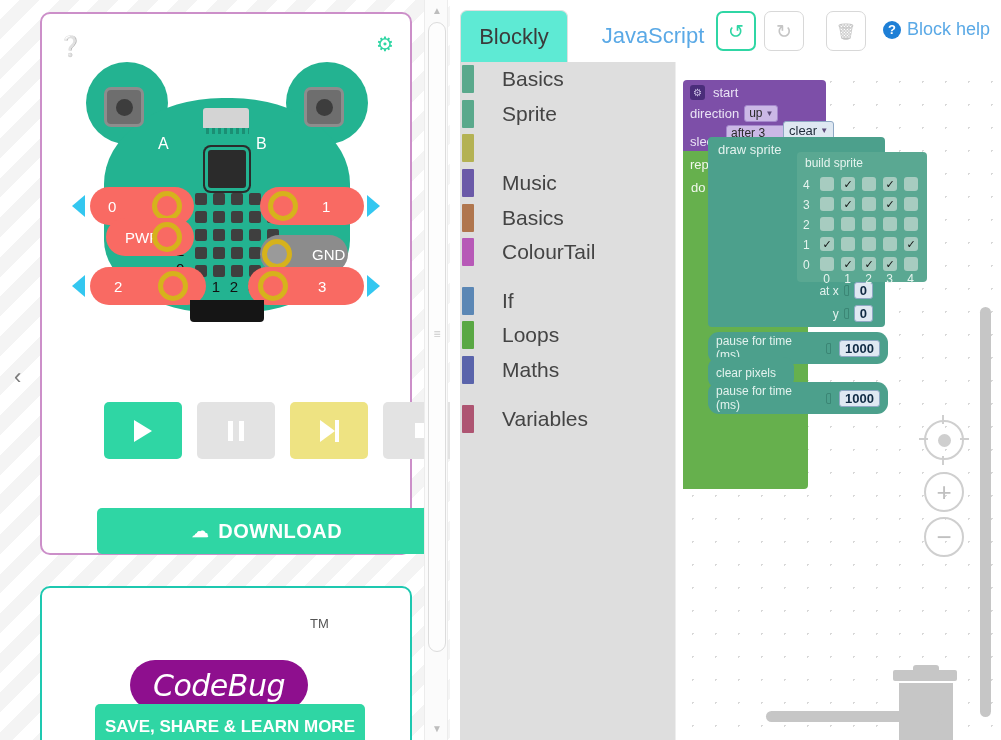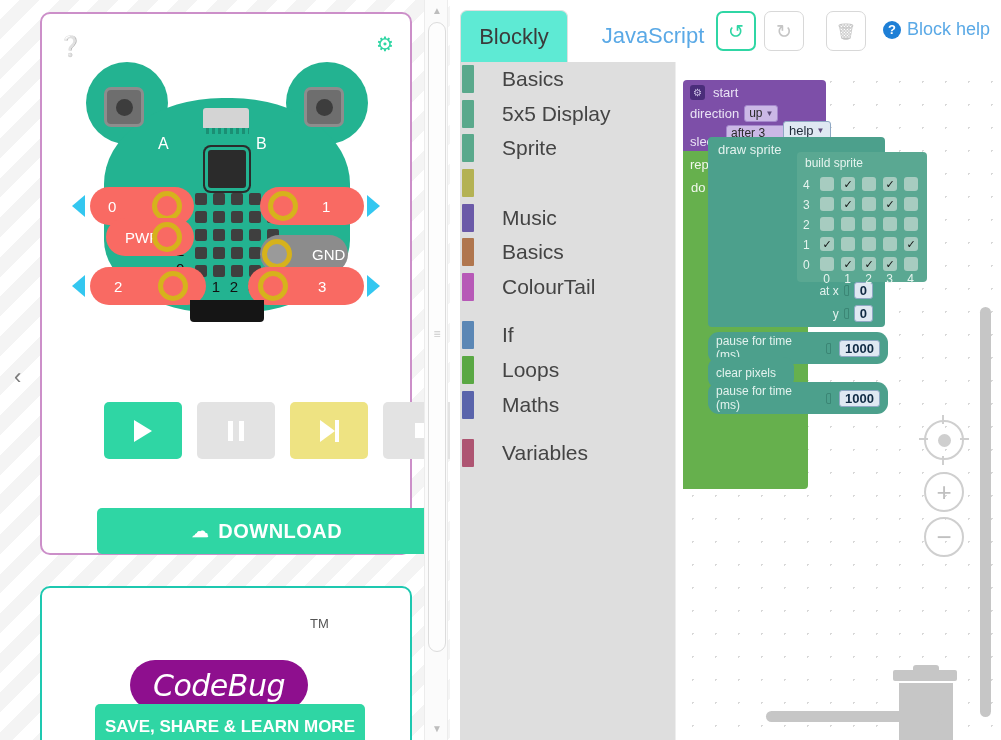--- a/index.html
+++ b/index.html
@@ -521,24 +521,20 @@
     </div>
   </div>
 
   <div id="toolbox">
       <div class="tb-item">
         <div class="tb-swatch" style="background: rgb(90, 169, 140);"></div>
         <div class="tb-label">Basics</div>
       </div>
       <div class="tb-item">
         <div class="tb-swatch" style="background: rgb(90, 169, 140);"></div>
-        <div class="tb-label">5x5 Display</div>
-      </div>
-      <div class="tb-item">
-        <div class="tb-swatch" style="background: rgb(90, 169, 140);"></div>
         <div class="tb-label">Sprite</div>
       </div>
       <div class="tb-item">
         <div class="tb-swatch" style="background: rgb(180, 178, 84);"></div>
       </div>
       <div class="tb-item">
         <div class="tb-swatch" style="background: rgb(107, 90, 168);"></div>
         <div class="tb-label">Music</div>
       </div>
       <div class="tb-item">
@@ -597,21 +593,21 @@
         <span>repeat</span>
         <span class="field-green">
           <span>while</span>
           <span class="caret">▼</span>
         </span>
       </div>
       <div id="do-lbl">do</div>
     </div>
 
     <div class="blk-bool">
-      <span>help</span>
+      <span>clear</span>
       <span class="caret">▼</span>
     </div>
 
     <div class="blk" id="blk-draw">
       <div id="draw-lbl">draw sprite</div>
       <div id="at-x">
         <span class="lbl-sm">at x</span>
         <span class="plugl"></span>
         <span class="numfield">0</span>
       </div>

